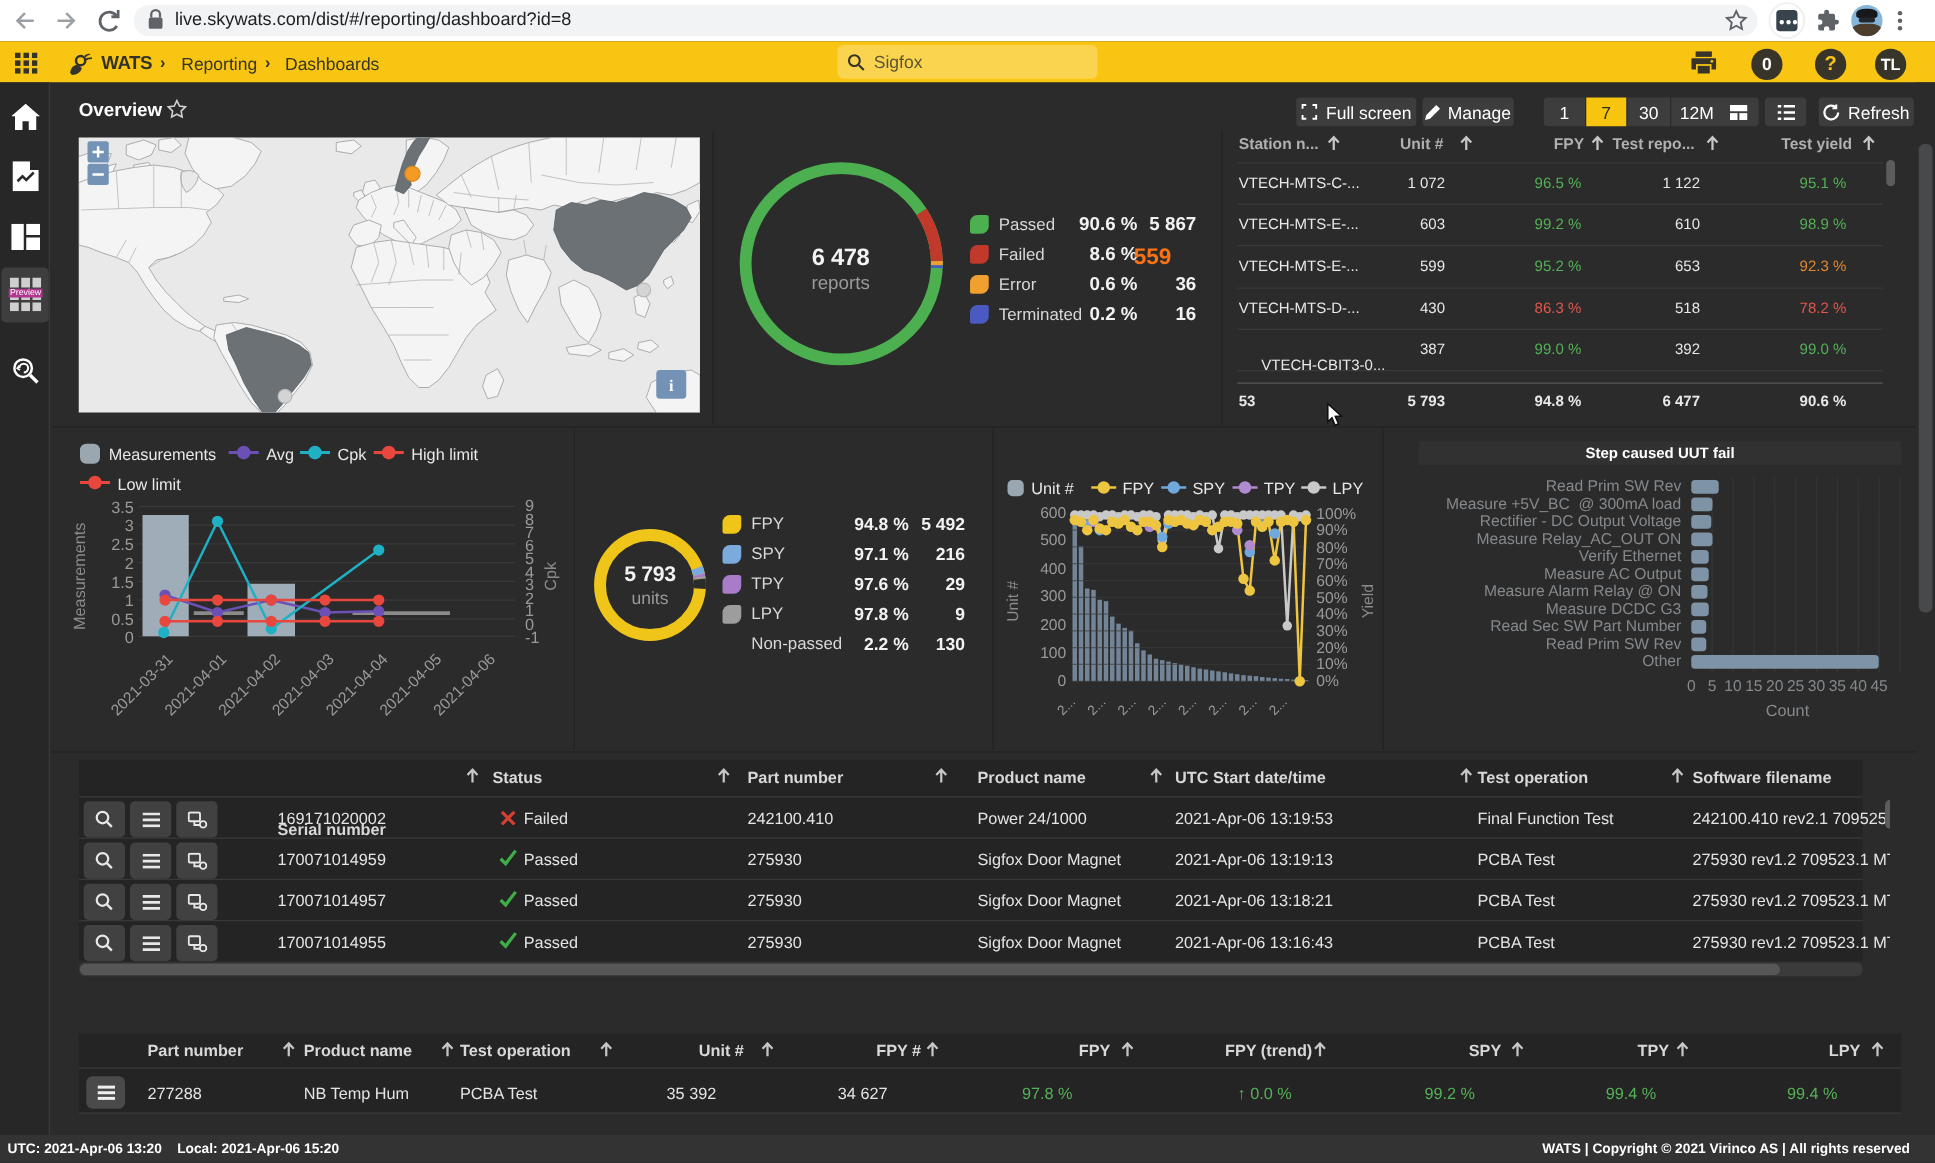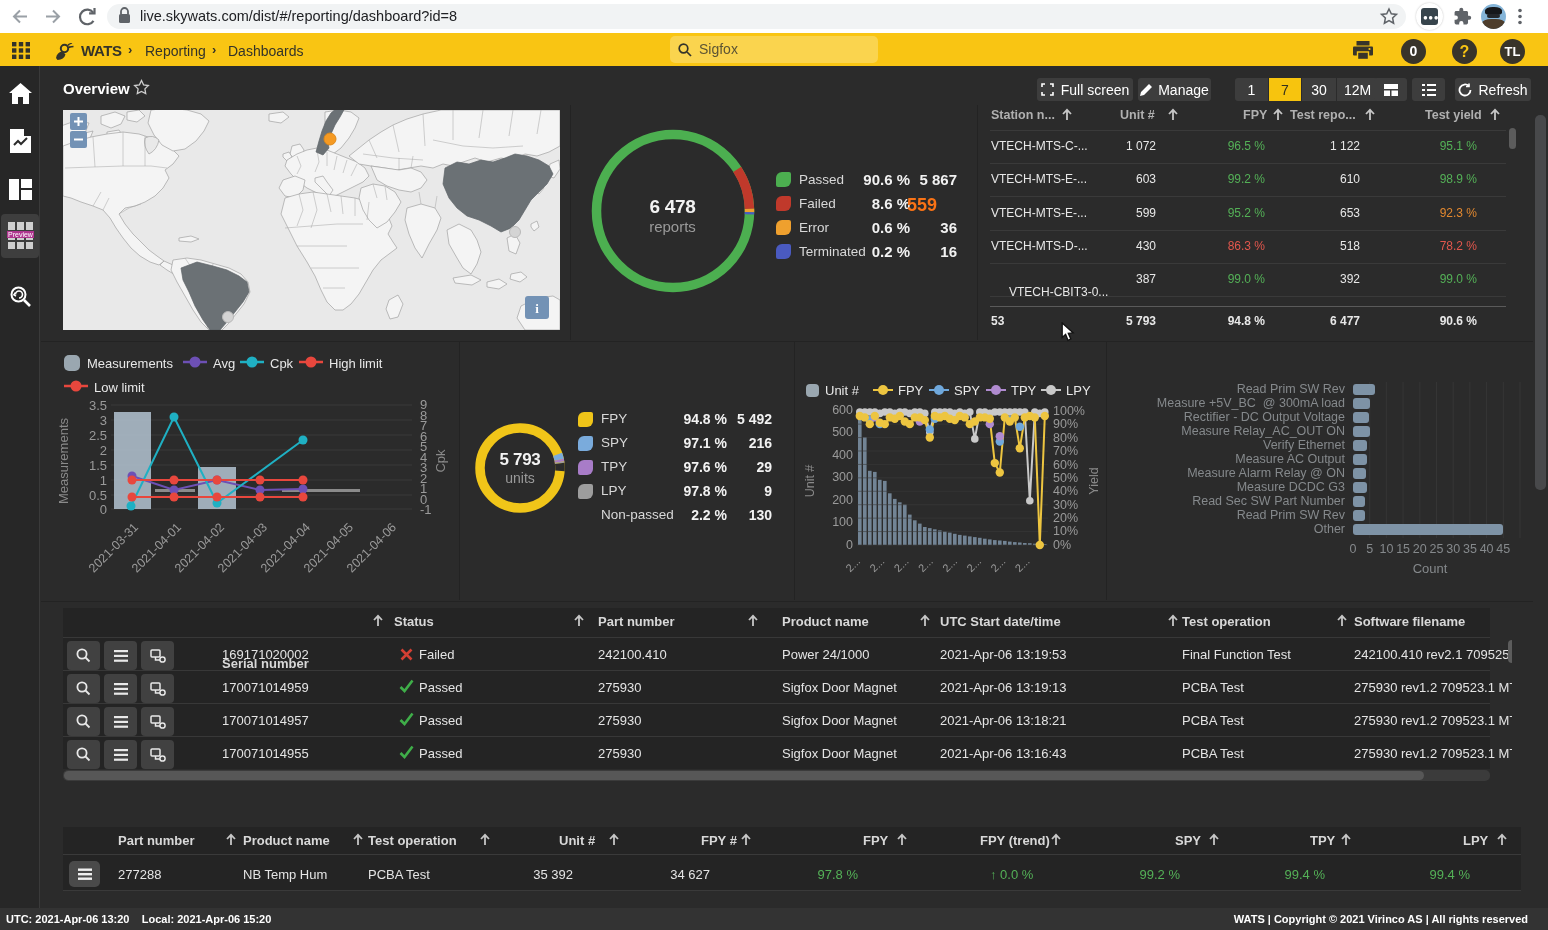--- a/index.html
+++ b/index.html
@@ -728,20 +728,21 @@
             <text x="132.6" y="186" transform="rotate(-45 132.6 186)">2...</text>
             <text x="156.8" y="186" transform="rotate(-45 156.8 186)">2...</text>
             <text x="181" y="186" transform="rotate(-45 181 186)">2...</text>
             <text x="205.2" y="186" transform="rotate(-45 205.2 186)">2...</text>
             <text x="229.4" y="186" transform="rotate(-45 229.4 186)">2...</text>
           </g>
       </svg>
     </div>
 
     <div id="stepchart" class="abs" style="left:1090px;top:280px;width:392px;height:245px;">
+      <div class="panel-title abs" style="left:4px;top:7px;width:386px;height:19px;line-height:19px;">Step caused UUT fail</div>
       <svg class="abs" style="left:0;top:0" width="392" height="245" viewBox="0 0 392 245">
         <g font-size="12.5" fill="#85898c" text-anchor="end">
           <text x="214" y="47">Read Prim SW Rev</text>
           <text x="214" y="61">Measure +5V_BC&nbsp;&nbsp;@ 300mA load</text>
           <text x="214" y="75">Rectifier - DC Output Voltage</text>
           <text x="214" y="89">Measure Relay_AC_OUT ON</text>
           <text x="214" y="103">Verify Ethernet</text>
           <text x="214" y="117">Measure AC Output</text>
           <text x="214" y="131">Measure Alarm Relay @ ON</text>
           <text x="214" y="145">Measure DCDC G3</text>

